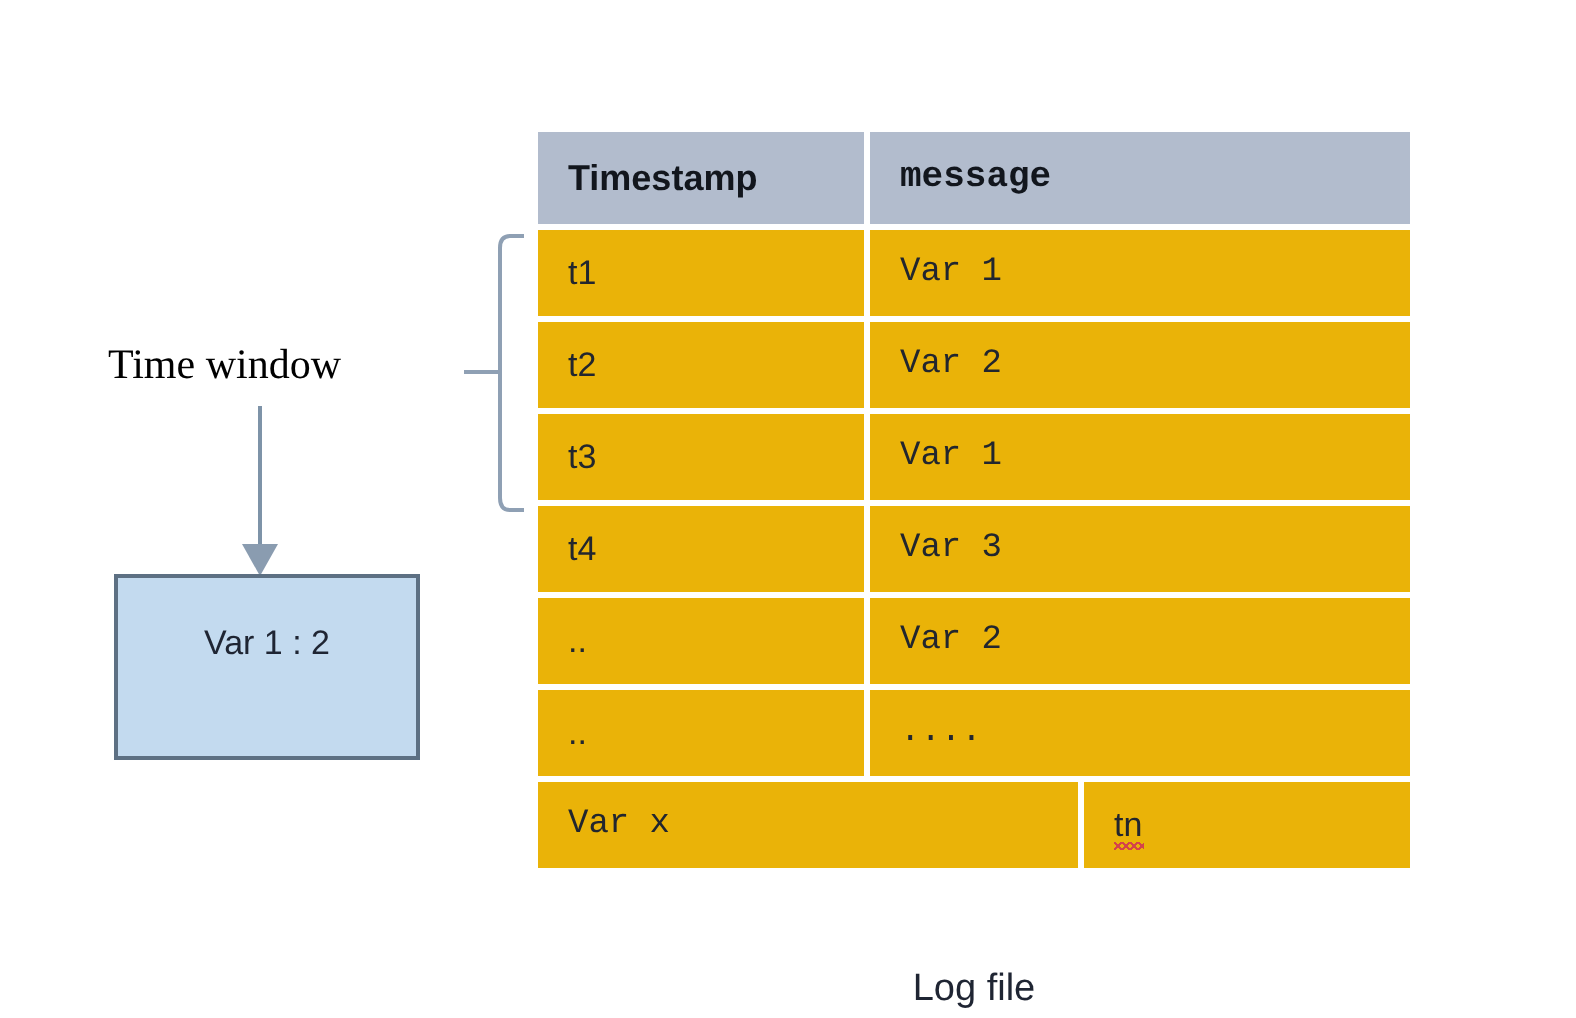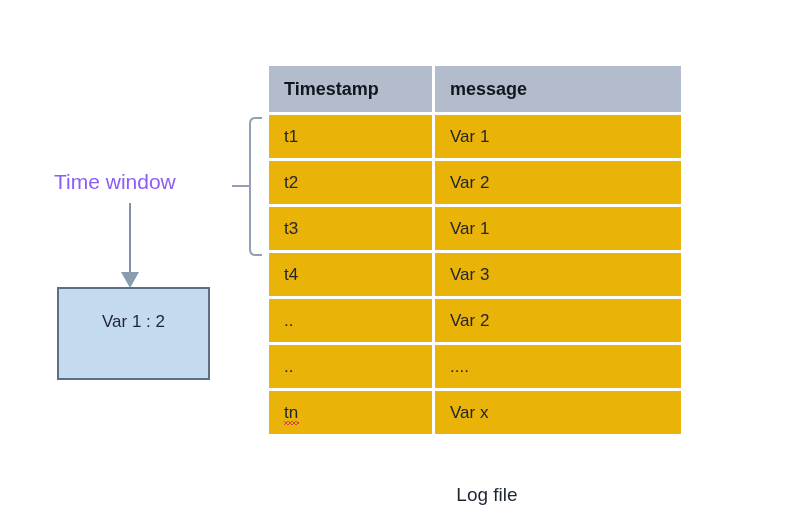--- a/index.html
+++ b/index.html
@@ -41,21 +41,21 @@
     height: 43px;
     line-height: 43px;
     font-size: 17px;
     color: #22262e;
     padding-left: 15px;
     box-sizing: border-box;
     white-space: nowrap;
     overflow: hidden;
   }
   .cell-ts { width: 163px; }
-  .cell-msg { width: 246px; }
+  .cell-msg { width: 270px; font-family: Liberation Mono, monospace; }
 
   .log-row.header .cell {
     background: #b2bccd;
     font-weight: bold;
     font-size: 18px;
     height: 46px;
     line-height: 46px;
     color: #12161d;
   }
 
@@ -88,22 +88,23 @@
     font-size: 19px;
     color: #1f2533;
   }
 
   
   .tw-label {
     position: absolute;
     left: 54px;
     top: 170px;
     font-size: 21px;
-    color: #8b5cf6;
+    color: #000000;
     white-space: nowrap;
+    font-family: Liberation Serif, serif;
   }
 
   
   .result-box {
     position: absolute;
     left: 57px;
     top: 287px;
     width: 153px;
     height: 93px;
     background: #c3daef;
@@ -184,21 +185,21 @@
       <div class="cell cell-ts">..</div>
       <div class="cell cell-msg">Var 2</div>
     </div>
 
     <div class="log-row">
       <div class="cell cell-ts">..</div>
       <div class="cell cell-msg">....</div>
     </div>
 
     <div class="log-row">
+      <div class="cell cell-msg">Var x</div>
       <div class="cell cell-ts"><span class="squiggle">tn</span></div>
-      <div class="cell cell-msg">Var x</div>
     </div>
 
   </div>
 
   <div class="caption">Log file</div>
 
 </div>
 
 </body></html>

